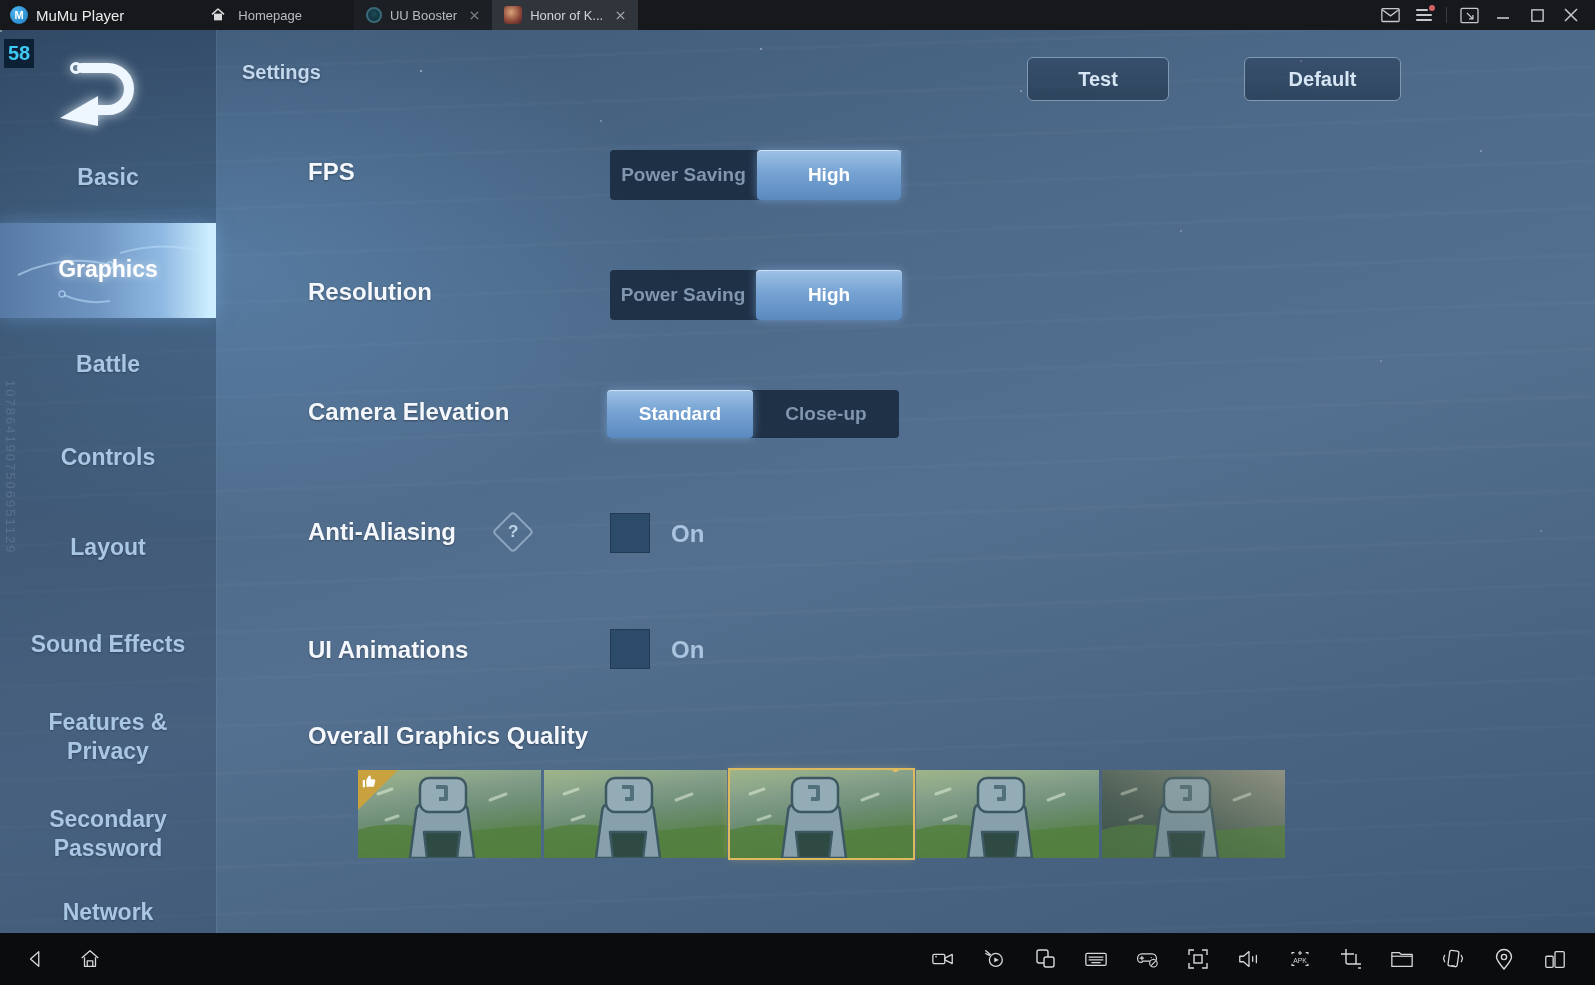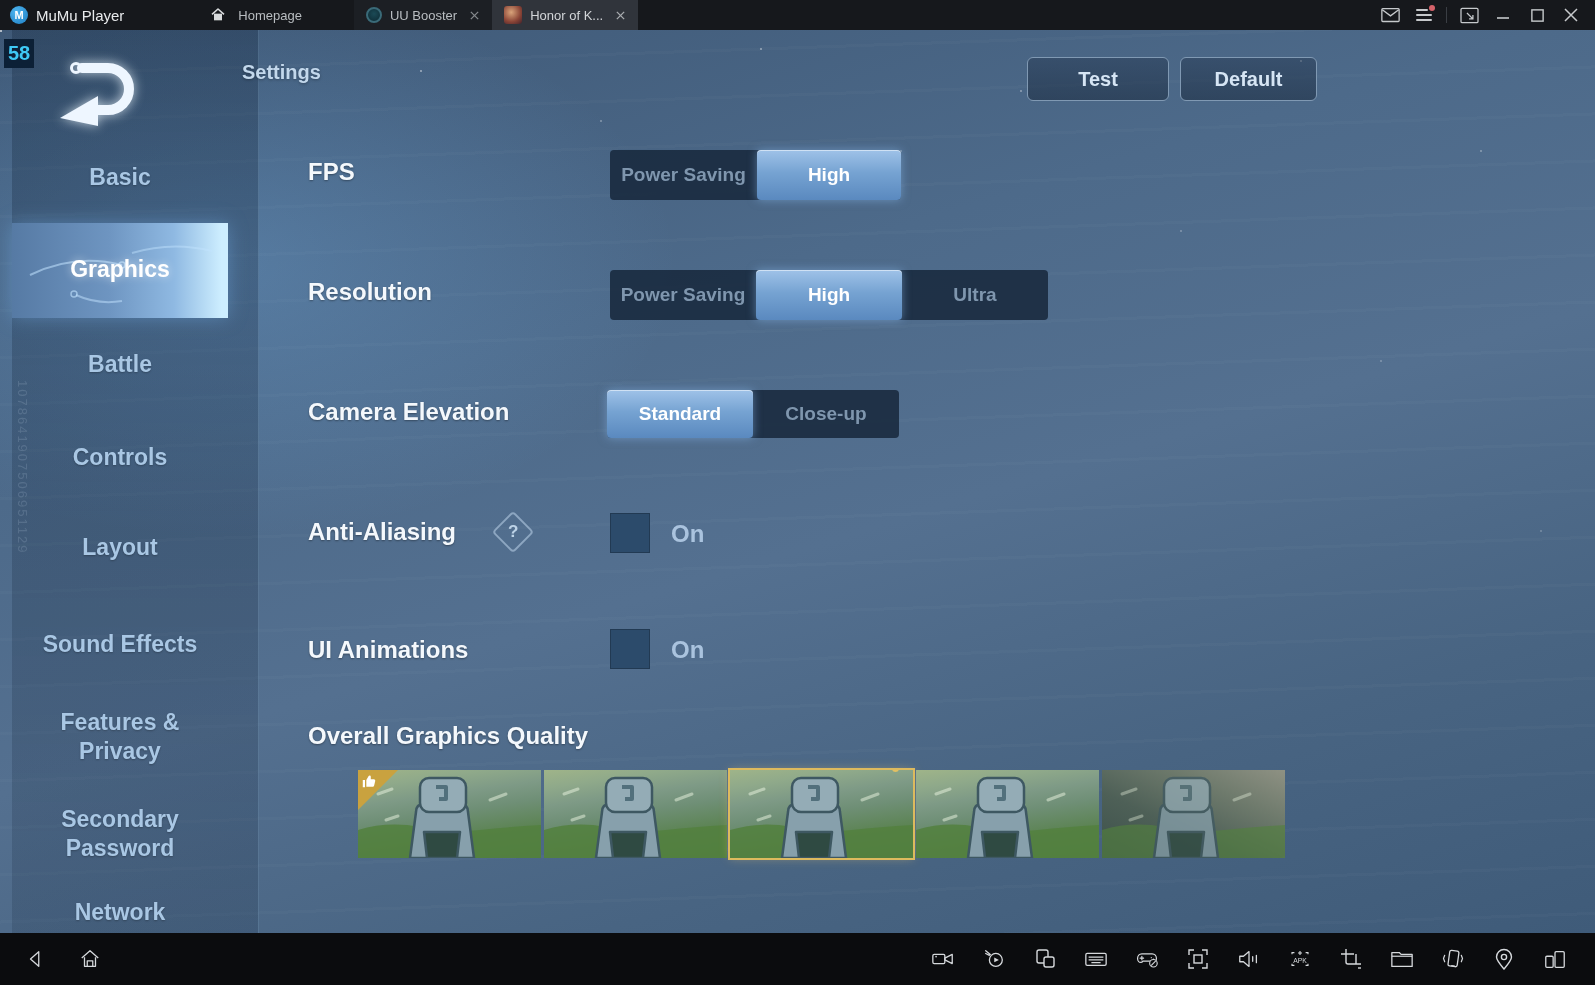--- a/index.html
+++ b/index.html
@@ -38,44 +38,44 @@
       linear-gradient(163deg,#3e5876 0%,#4d6a8a 34%,#547090 55%,#486482 78%,#3f5b79 100%);}
   .ripples{position:absolute;inset:0;background:repeating-linear-gradient(178deg,transparent 0 44px,rgba(255,255,255,.018) 44px 47px);}
   .stars{position:absolute;width:2px;height:2px;border-radius:50%;background:rgba(255,255,255,.8);
     box-shadow:420px 40px 0 rgba(255,255,255,.5),760px 18px 0 rgba(255,255,255,.45),
       1020px 60px 0 rgba(255,255,255,.4),1300px 30px 0 rgba(255,255,255,.5),
       1480px 120px 0 rgba(255,255,255,.35),1180px 200px 0 rgba(255,255,255,.3),
       900px 120px 0 rgba(255,255,255,.3),1380px 330px 0 rgba(255,255,255,.28),
       600px 90px 0 rgba(255,255,255,.35),1540px 500px 0 rgba(255,255,255,.25);}
 
   
-  .sidebar{position:absolute;top:0;left:12px;width:216px;height:100%;
+  .sidebar{position:absolute;top:0;left:0;width:216px;height:100%;
     background:linear-gradient(180deg,rgba(18,36,58,.30),rgba(18,36,58,.18));
-    border-right:1px solid rgba(150,190,225,.25);padding-left:30px;}
+    border-right:1px solid rgba(150,190,225,.25);}
   .side-item{position:absolute;left:0;width:216px;text-align:center;color:#a9c7e4;
     font-size:23px;font-weight:bold;line-height:29px;text-shadow:0 1px 2px rgba(0,0,0,.25);cursor:pointer;}
   .side-hl{position:absolute;left:0;top:193px;width:216px;height:95px;
     background:linear-gradient(90deg,#567aa4 0%,#6e95c1 45%,#8fb9e2 75%,#cdeeff 97%);
     box-shadow:0 0 18px rgba(130,190,250,.35);}
   .side-hl svg{position:absolute;inset:0;}
   .side-item.selected{color:#ffffff;text-shadow:0 0 8px rgba(255,255,255,.55);}
   .watermark{position:absolute;left:3px;top:350px;height:250px;writing-mode:vertical-rl;
     font-size:13px;letter-spacing:2px;color:rgba(205,225,245,.16);}
 
   .fps-badge{position:absolute;left:4px;top:9px;width:30px;height:29px;background:#0c2036;
     color:#3ec9f5;font-weight:bold;font-size:20px;display:flex;align-items:center;justify-content:center;}
   .back-arrow{position:absolute;left:46px;top:20px;filter:drop-shadow(0 0 6px rgba(240,250,255,.75));cursor:pointer;}
 
   
   .page-title{position:absolute;left:242px;top:31px;font-size:20px;font-weight:bold;color:#c3d8ec;
     text-shadow:0 1px 3px rgba(0,0,0,.3);}
   .top-btn{position:absolute;top:27px;height:44px;box-sizing:border-box;border:1px solid #8099b3;border-radius:6px;
     background:linear-gradient(180deg,rgba(40,60,86,.55),rgba(24,40,60,.55));
     color:#d6e5f4;font-size:20px;font-weight:bold;display:flex;align-items:center;justify-content:center;cursor:pointer;}
-  .btn-test{left:1013px;width:142px;margin-left:14px;} .btn-default{left:1180px;width:137px;}
+  .btn-test{left:1013px;width:142px;margin-left:14px;} .btn-default{left:1244px;width:157px;}
 
   .row-label{position:absolute;left:308px;color:#f4f8fc;font-size:24px;font-weight:bold;
     text-shadow:0 1px 2px rgba(0,0,0,.35);}
   .seg{position:absolute;display:flex;background:rgba(22,39,59,.85);border-radius:4px;}
   .seg .opt{display:flex;align-items:center;justify-content:center;text-align:center;
     color:#7f96ae;font-size:19px;font-weight:bold;line-height:20px;cursor:pointer;}
   .seg .opt.sel{background:linear-gradient(180deg,#9fc2e8 0%,#76a3d2 45%,#5a89bf 100%);
     color:#fff;border-radius:4px;box-shadow:0 0 10px rgba(140,190,240,.5), inset 0 1px 0 rgba(255,255,255,.5);}
   .checkbox{position:absolute;width:40px;height:40px;background:#2c4b6b;
     box-shadow:inset 0 0 0 1px rgba(0,0,0,.22);cursor:pointer;}
@@ -229,21 +229,20 @@
     <div class="row-label" style="top:128px">FPS</div>
     <div class="seg" style="left:610px;top:120px;height:50px;">
       <div class="opt" style="width:147px">Power Saving</div>
       <div class="opt sel" style="width:144px">High</div>
     </div>
 
     <div class="row-label" style="top:248px">Resolution</div>
     <div class="seg" style="left:610px;top:240px;height:50px;">
       <div class="opt" style="width:146px">Power Saving</div>
       <div class="opt sel" style="width:146px">High</div>
-      <div class="opt" style="width:146px">Ultra</div>
     </div>
 
     <div class="row-label" style="top:368px">Camera Elevation</div>
     <div class="seg" style="left:607px;top:360px;height:48px;">
       <div class="opt sel" style="width:146px">Standard</div>
       <div class="opt" style="width:146px">Close-up</div>
     </div>
 
     <div class="row-label" style="top:488px">Anti-Aliasing</div>
     <div class="q-diamond">

